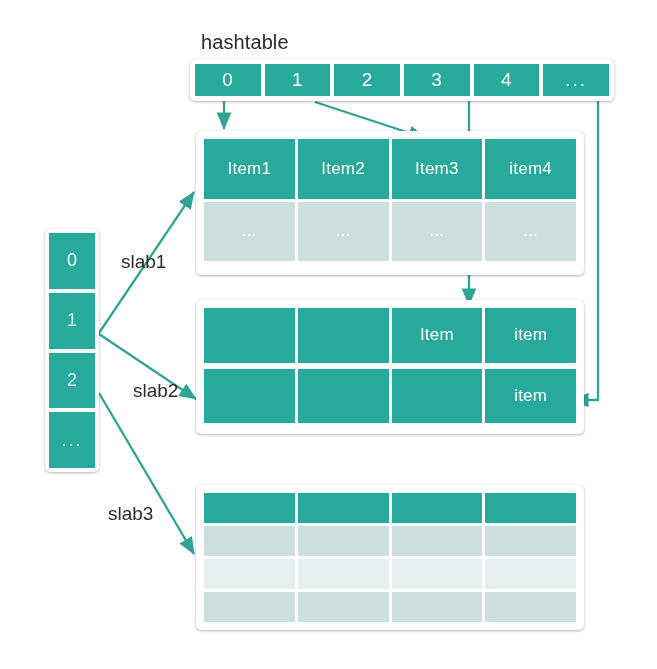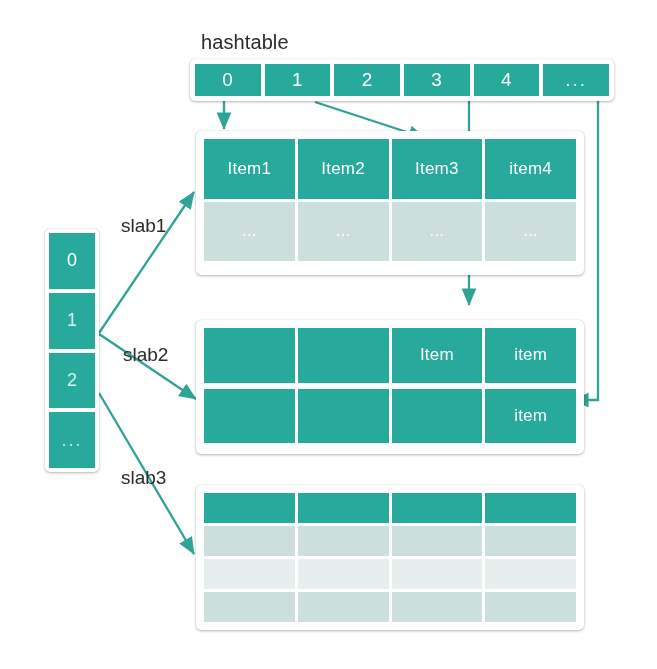--- a/index.html
+++ b/index.html
@@ -28,20 +28,21 @@
     white-space: nowrap;
     letter-spacing: 0.1px;
     text-align: right;
   }
   .slab-label {
     position: absolute;
     color: #2b2b2b;
     font-size: 19px;
     line-height: 21px;
     white-space: nowrap;
+    margin-top: 36px;
   }
 
   
   .shell {
     position: absolute;
     background: #ffffff;
     border-radius: 5px;
     box-shadow: 0 1px 3px rgba(0,0,0,0.28), 0 0 1px rgba(0,0,0,0.18);
     box-sizing: border-box;
   }
@@ -112,21 +113,21 @@
     color: #ffffff;
     letter-spacing: 0.2px;
     margin-top: 26px;
   }
   .c-teal  { background: #27a99c; }
   .c-light { background: #cddfdd; }
   .c-pale  { background: #e7efee; }
   .dots-cell { color: #9fb8b5; letter-spacing: 2.5px; font-size: 16px; }
 
   #table1-shell { left: 196px; top: 131px; width: 388px; height: 144px; }
-  #table2-shell { left: 196px; top: 320px; width: 388px; height: 134px; }
+  #table2-shell { left: 196px; top: 300px; width: 388px; height: 134px; }
   #table3-shell { left: 196px; top: 485px; width: 388px; height: 145px; }
 
   
   #connectors {
     position: absolute;
     left: 0; top: 0;
     width: 657px; height: 669px;
     pointer-events: none;
   }
 </style>
@@ -172,22 +173,22 @@
 
 
   <div class="shell" id="slabclass-shell">
     <div class="sc-cell">0</div>
     <div class="sc-cell faded">1</div>
     <div class="sc-cell faded">2</div>
     <div class="sc-cell dots">...</div>
   </div>
 
   <div class="slab-label" style="left:121px; top:215px;">slab1</div>
-  <div class="slab-label" style="left:123px; top:344px;">slab2</div>
-  <div class="slab-label" style="left:121px; top:467px;">slab3</div>
+  <div class="slab-label" style="left:133px; top:344px;">slab2</div>
+  <div class="slab-label" style="left:108px; top:467px;">slab3</div>
 
   <div class="shell tbl-shell" id="table1-shell">
     <table class="tbl">
       <tbody>
           <tr>
         <td class="c-teal">Item1</td>
         <td class="c-teal">Item2</td>
         <td class="c-teal">Item3</td>
         <td class="c-teal">item4</td>
       </tr>

